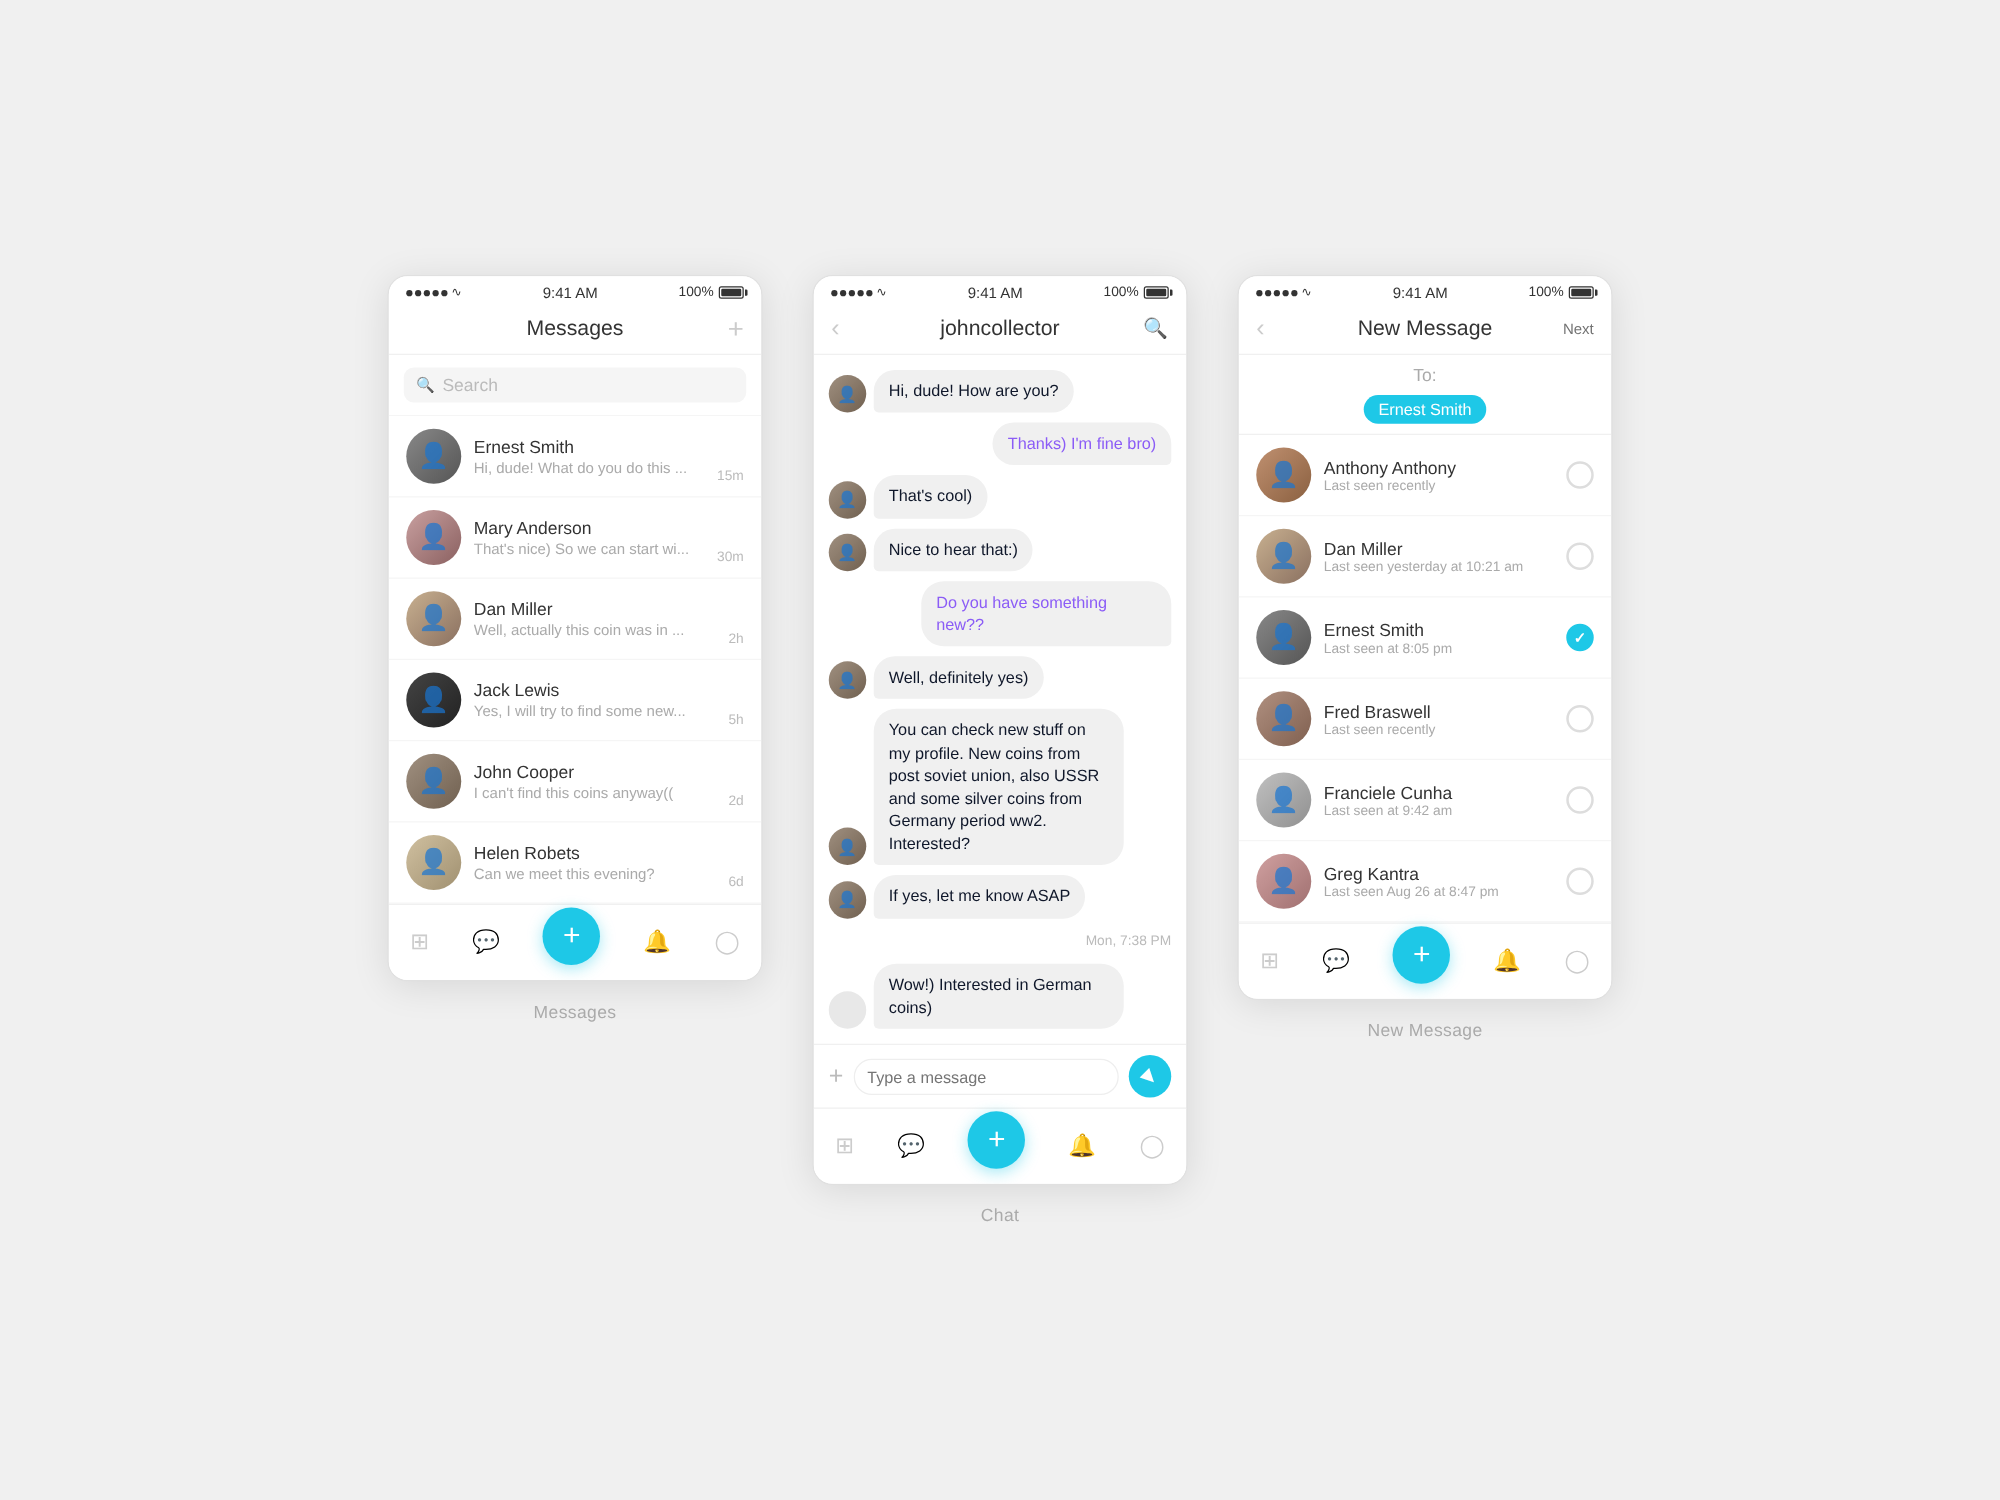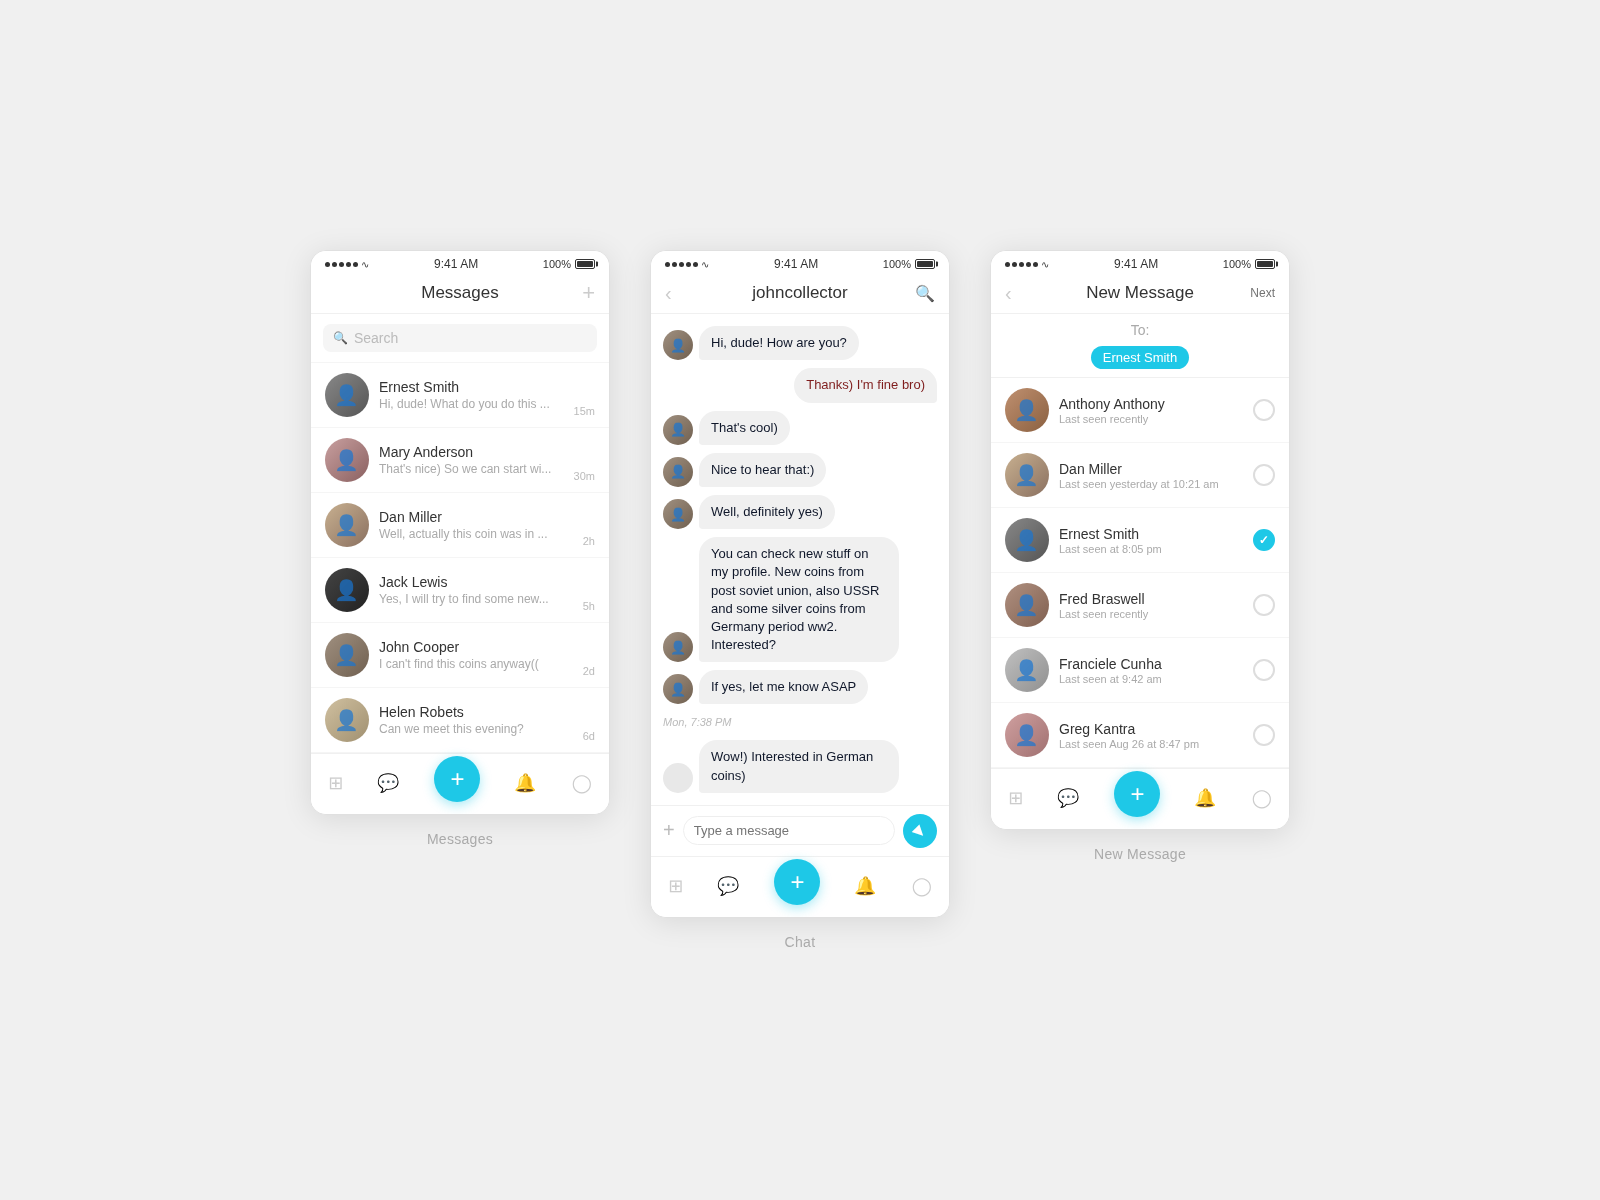--- a/index.html
+++ b/index.html
@@ -171,38 +171,37 @@
       font-size: 13px;
       line-height: 1.4;
     }
     .bubble.left-bubble {
       background: #f0f0f0;
       color: #0f172a;
       border-bottom-left-radius: 4px;
     }
     .bubble.right-bubble {
       background: #f0f0f0;
-      color: #7f1d1d;
+      color: #8b5cf6;
       border-bottom-right-radius: 4px;
     }
     .chat-avatar {
       width: 30px; height: 30px; border-radius: 50%;
       background: #ddd; flex-shrink: 0;
       display: flex; align-items: center; justify-content: center;
       font-size: 14px; overflow: hidden;
     }
     .chat-avatar.empty {
       background: #e8e8e8;
     }
     .chat-timestamp {
-      text-align: left;
+      text-align: right;
       font-size: 11px;
       color: #bbb;
       margin: 4px 0;
-      font-style: italic;
     }
     .chat-input-bar {
       display: flex;
       align-items: center;
       padding: 8px 12px;
       border-top: 1px solid #f0f0f0;
       gap: 8px;
       background: #fff;
     }
     .chat-plus { color: #bbb; font-size: 20px; cursor: pointer; }
@@ -443,20 +442,23 @@
               <span style="font-size:13px;color:rgba(255,255,255,0.7)">👤</span>
             </div>
             <div class="bubble left-bubble">That's cool)</div>
           </div>
           <div class="bubble-row left">
             <div class="chat-avatar av-john">
               <span style="font-size:13px;color:rgba(255,255,255,0.7)">👤</span>
             </div>
             <div class="bubble left-bubble">Nice to hear that:)</div>
           </div>
+          <div class="bubble-row right">
+            <div class="bubble right-bubble">Do you have something new??</div>
+          </div>
           <div class="bubble-row left">
             <div class="chat-avatar av-john">
               <span style="font-size:13px;color:rgba(255,255,255,0.7)">👤</span>
             </div>
             <div class="bubble left-bubble">Well, definitely yes)</div>
           </div>
           <div class="bubble-row left">
             <div class="chat-avatar av-john">
               <span style="font-size:13px;color:rgba(255,255,255,0.7)">👤</span>
             </div>

